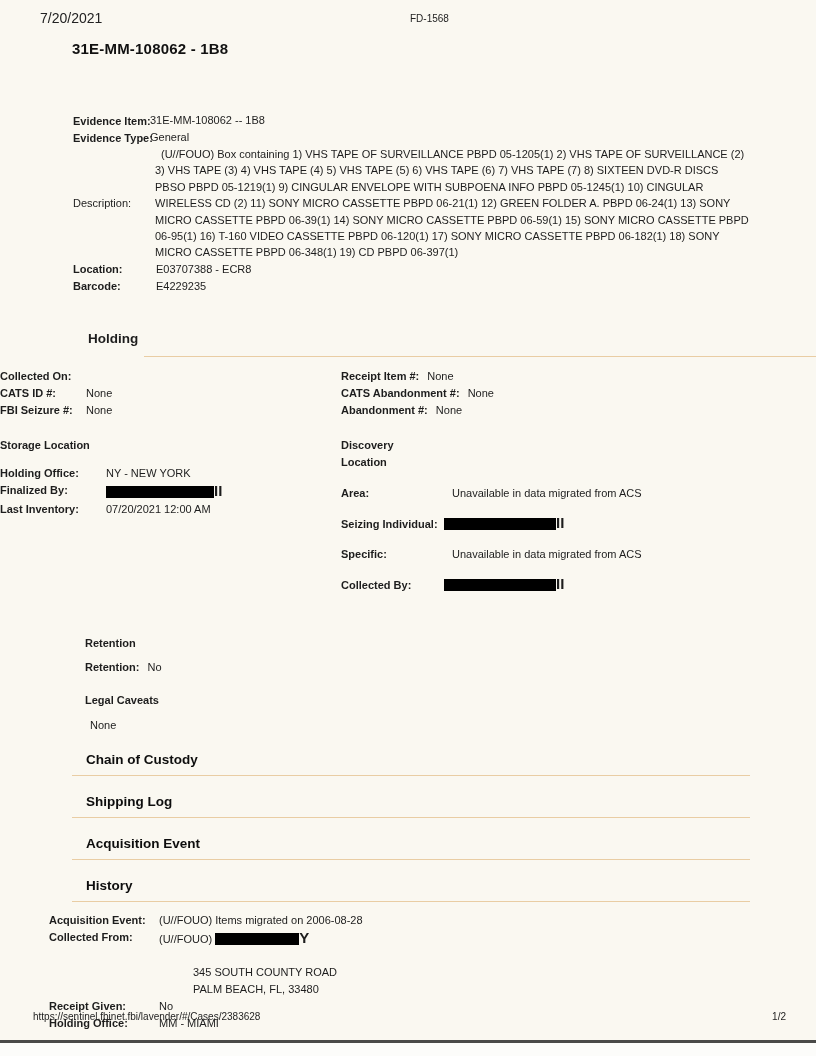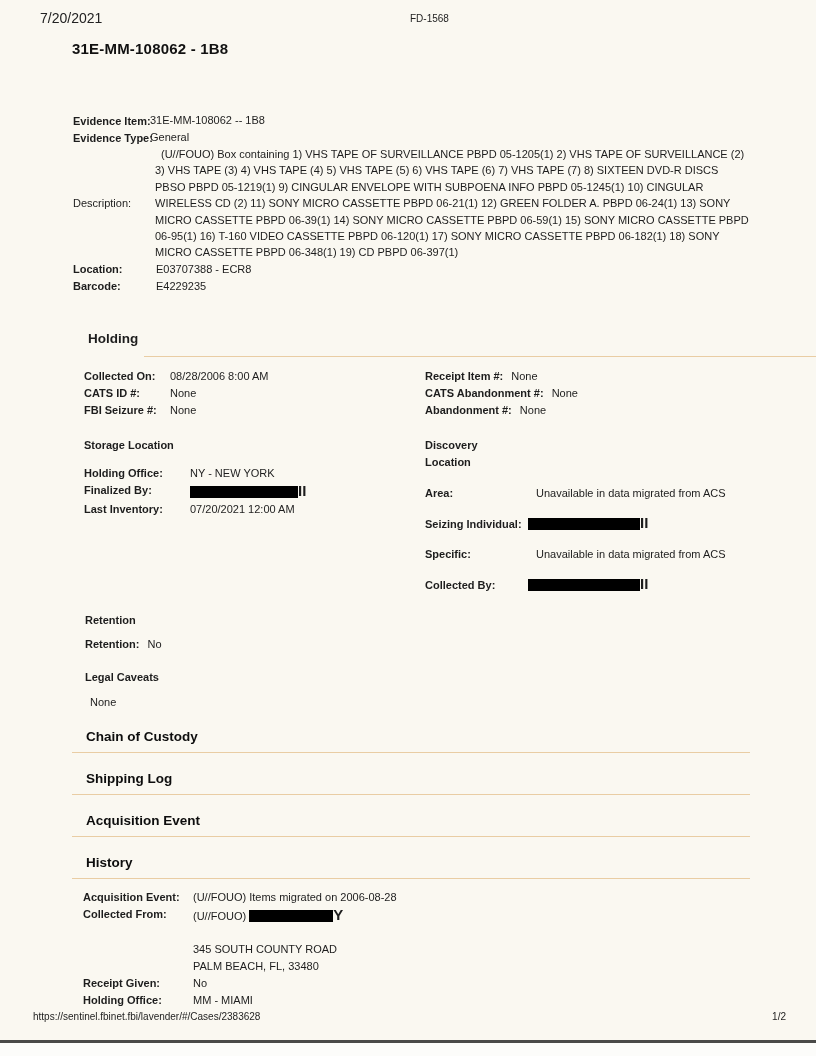--- a/index.html
+++ b/index.html
@@ -28,21 +28,21 @@
   .srow-desc .lbl { font-weight:normal; width:82px; flex:none; }
   .desc-text { width:598px; line-height:16.4px; text-indent:6px; }
   .srow-loc .val { padding-left:10px; }
   
   .sect-heading { font-size:13.5px; font-weight:bold; color:#0d0d0d; margin-left:86px; }
   .rule { border:none; border-top:1.6px solid #e9cda4; margin:0 66px 0 72px; }
   
   .details-heading { position:absolute; top:330px; left:88px; font-size:13.5px; font-weight:bold; }
   .details-rule { position:absolute; top:356px; left:72px; width:680px; }
   .details-body { position:absolute; top:368px; left:0; width:816px; }
-  .cols { display:flex; padding-left:84px; }
+  .cols { display:flex; }
   .col-left { width:341px; flex:none; }
   .col-right { flex:1; }
   .frow { display:grid; }
   .g86 { grid-template-columns:86px auto; }
   .g106 { grid-template-columns:106px auto; }
   .lbl { font-weight:bold; white-space:nowrap; }
   .inline-field .lbl { display:inline; }
   .inline-field .val { display:inline; padding-left:5px; }
   .subhead { font-weight:bold; }
   .storage-head { margin-top:18px; }
@@ -51,28 +51,28 @@
   .disc-rows { margin-top:14px; }
   .drow { display:grid; grid-template-columns:103px 216px; align-items:center; margin-bottom:13px; }
   .drow .lbl { white-space:normal; line-height:16px; }
   .wrapval { text-indent:8px; line-height:16px; }
   
   .redaction-bar { display:inline-block; background:#000; width:108px; height:12px; vertical-align:-2px; }
   .redaction-bar.w84 { width:84px; }
   .redaction-bar.w112 { width:112px; }
   .redaction-suffix { font-size:15px; font-weight:bold; color:#1d1d1d; }
   
-  .retention-head { margin-top:5px; margin-left:85px; font-weight:bold; }
+  .retention-head { margin-top:28px; margin-left:85px; font-weight:bold; }
   .retention-row { margin-top:7px; margin-left:85px; }
   .caveats-head { margin-top:16px; margin-left:85px; font-weight:bold; }
   .caveats-val { margin-top:8px; margin-left:90px; }
   .sect-block h2 { margin-top:17px; }
   .sect-block .rule { margin-top:7px; }
   
-  .acq-rows { margin-top:10px; padding-left:83px; }
+  .acq-rows { margin-top:10px; padding-left:49px; }
   .acq-row { display:grid; grid-template-columns:110px auto; }
   .addr { padding-left:193px; margin-top:16px; }
   
   .footer-url { position:absolute; top:1008px; left:33px; font-size:10px; color:#1d1d1d; }
   .page-indicator { position:absolute; top:1008px; right:30px; font-size:10px; color:#1d1d1d; }
   .scan-edge { position:absolute; top:1040px; left:0; width:816px; height:3px; background:#4a4a48; }
   .scan-below { position:absolute; top:1043px; left:0; width:816px; height:13px; background:#fcfcfa; }
 </style>
 </head>
 <body>
@@ -108,21 +108,20 @@
   </div>
 
   <div class="details-heading">Holding</div>
   <hr class="rule details-rule">
 
   <div class="details-body">
     <div class="cols">
       <div class="col-left">
         <div class="frow g86">
           <span class="lbl">Collected On:</span>
-          <span class="val">08/28/2006 8:00 AM</span>
         </div>
         <div class="frow g86">
           <span class="lbl">CATS ID #:</span>
           <span class="val">None</span>
         </div>
         <div class="frow g86">
           <span class="lbl">FBI Seizure #:</span>
           <span class="val">None</span>
         </div>
 

